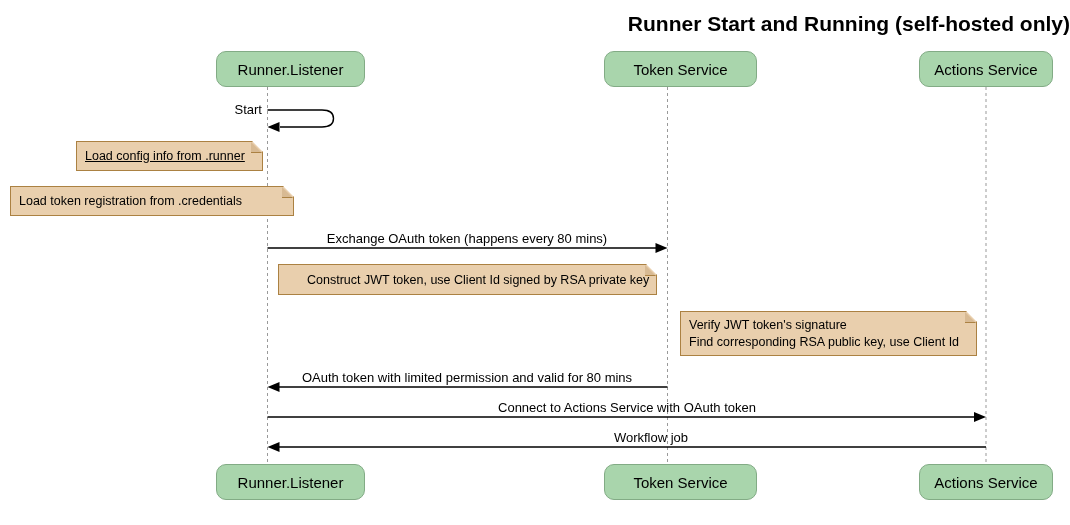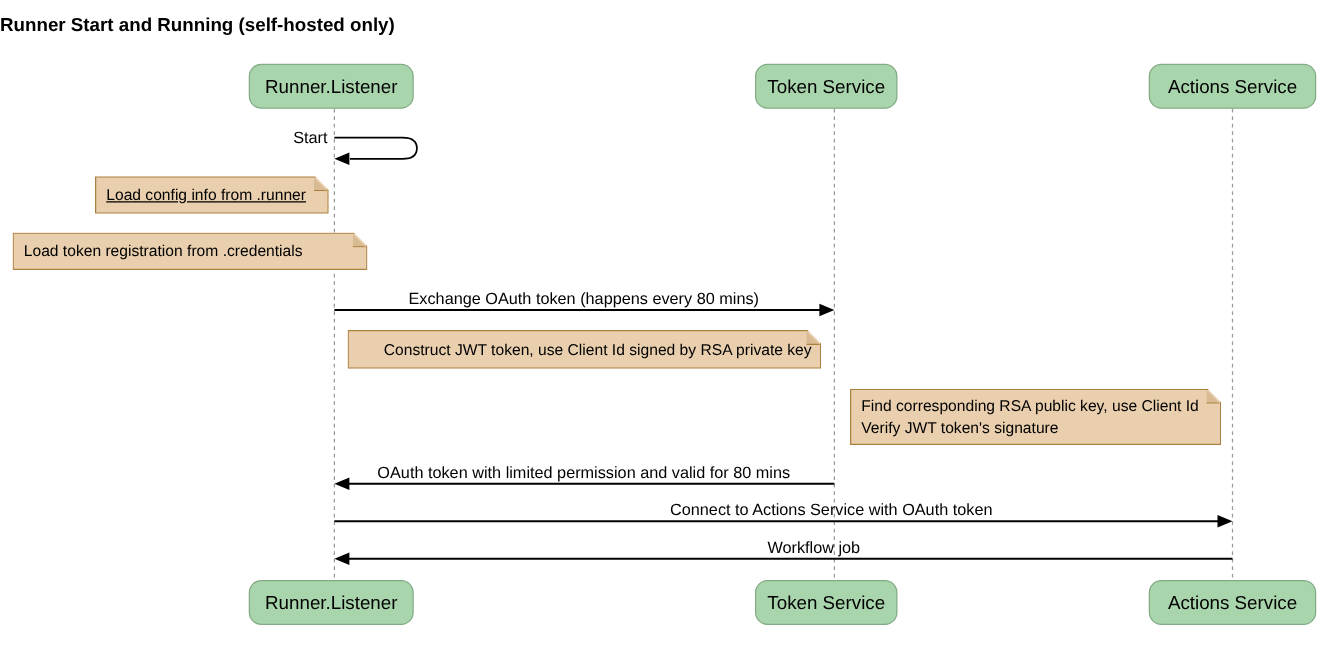--- a/index.html
+++ b/index.html
@@ -22,43 +22,43 @@
   .canvas {
     position: relative;
     width: 1070px;
     height: 525px;
     background: var(--background);
     overflow: hidden;
   }
   .title {
     position: absolute;
     left: 0; right: 0; top: 12px;
-    text-align: left;
-    font-size: 15px;
+    text-align: right;
+    font-size: 21px;
     font-weight: bold;
   }
   .overlay {
     position: absolute;
     left: 0; top: 0;
     width: 1070px; height: 525px;
   }
   .participant {
     position: absolute;
     height: 36px;
     background: var(--actor-fill);
     border: 1px solid var(--actor-border);
     border-radius: 10px;
     display: flex;
     align-items: center;
     justify-content: center;
     font-size: 15px;
     white-space: nowrap;
   }
-  .p1 { left: 199px; width: 132px; }
-  .p2 { left: 604px; width: 114px; }
+  .p1 { left: 216px; width: 149px; }
+  .p2 { left: 604px; width: 153px; }
   .p3 { left: 919px; width: 134px; }
   .row-top { top: 51px; }
   .row-bottom { top: 464px; }
   .note {
     position: absolute;
     background: var(--note-fill);
     border: 1px solid var(--note-border);
     font-size: 12.5px;
     display: flex;
     flex-direction: column;
@@ -81,21 +81,21 @@
   .note4 { left: 680px; top: 311px; width: 297px; height: 45px; line-height: 17px; }
   .msg-label {
     position: absolute;
     font-size: 13px;
     white-space: nowrap;
   }
   .msg-center { transform: translateX(-50%); }
   .m1 { right: 808px; top: 102px; }
   .m2 { left: 467px;  top: 231px; }
   .m3 { left: 467px;  top: 370px; }
-  .m4 { left: 627px;  top: 400px; margin-left: 38px; }
+  .m4 { left: 627px;  top: 400px; }
   .m5 { left: 627px;  top: 430px; margin-left: 24px; }
 </style>
 </head>
 <body>
 
 <div class="canvas">
 
   <div class="title">Runner Start and Running (self-hosted only)</div>
 
   <svg class="overlay" viewBox="0 0 1070 525">
@@ -147,22 +147,22 @@
   <div class="note note2">
     <div class="fold"></div>
     <div>Load token registration from .credentials</div>
   </div>
   <div class="note note3">
     <div class="fold"></div>
     <div>Construct JWT token, use Client Id signed by RSA private key</div>
   </div>
   <div class="note note4">
     <div class="fold"></div>
+    <div>Verify JWT token's signature</div>
     <div>Find corresponding RSA public key, use Client Id</div>
-    <div>Verify JWT token's signature</div>
   </div>
 
   <div class="msg-label m1">Start</div>
   <div class="msg-label msg-center m2">Exchange OAuth token (happens every 80 mins)</div>
   <div class="msg-label msg-center m3">OAuth token with limited permission and valid for 80 mins</div>
   <div class="msg-label msg-center m4">Connect to Actions Service with OAuth token</div>
   <div class="msg-label msg-center m5">Workflow job</div>
 
 </div>
 

